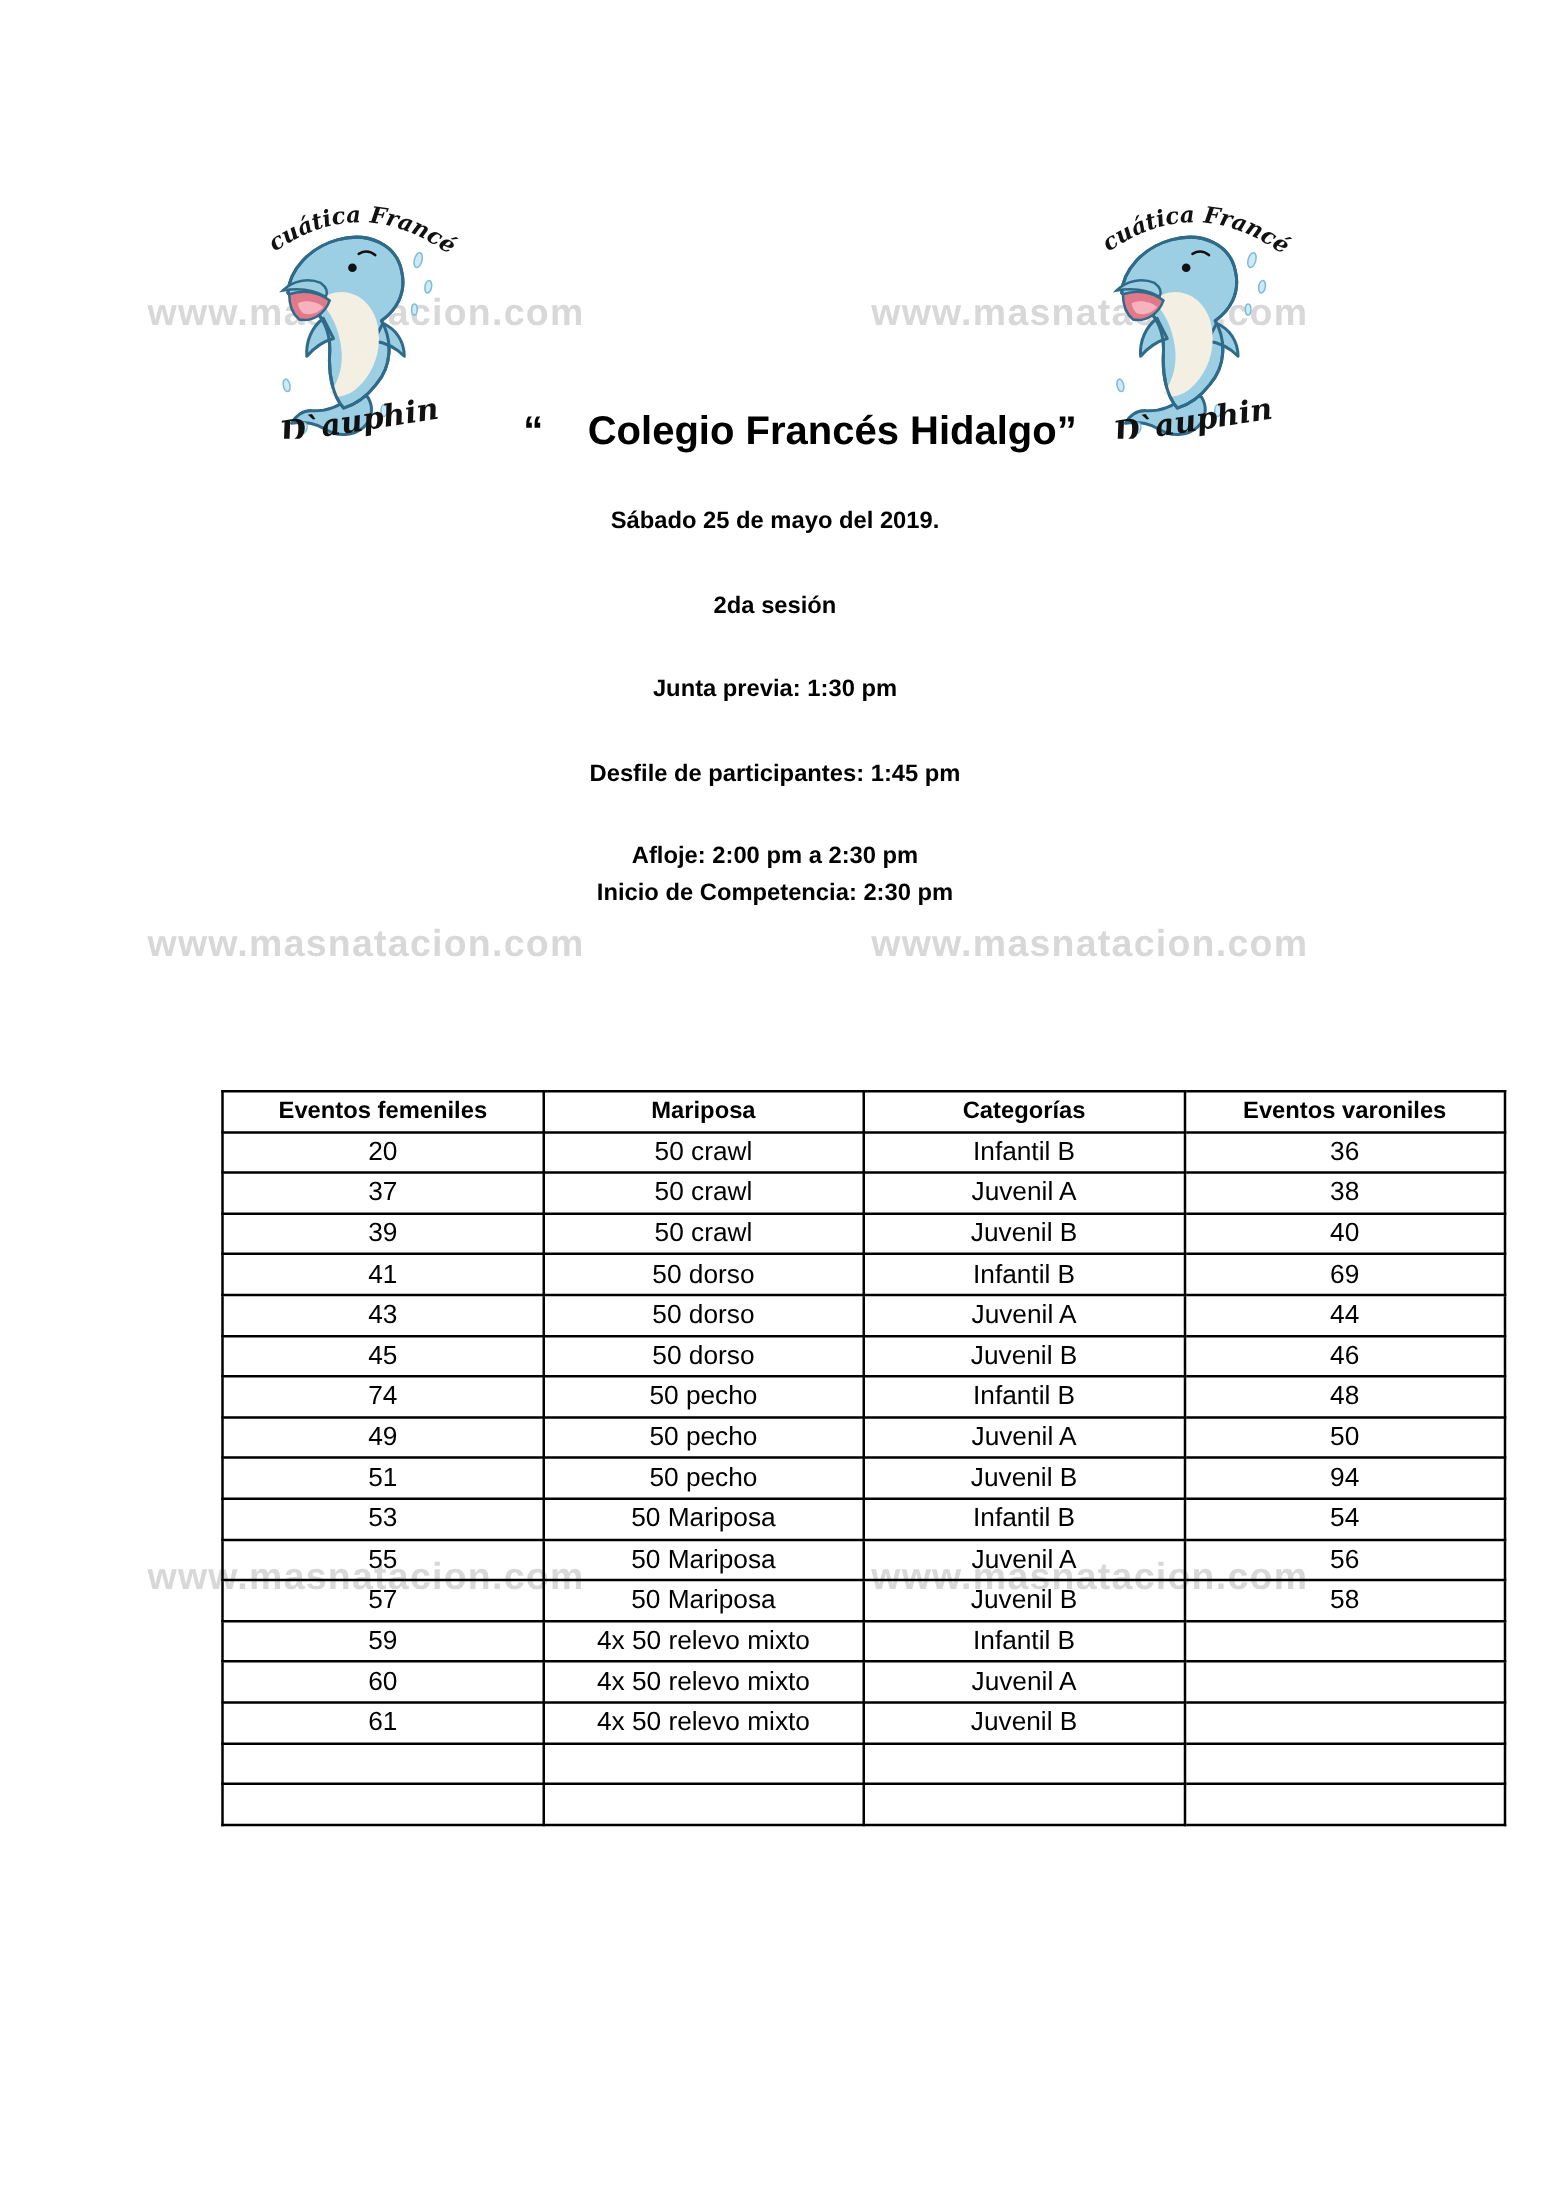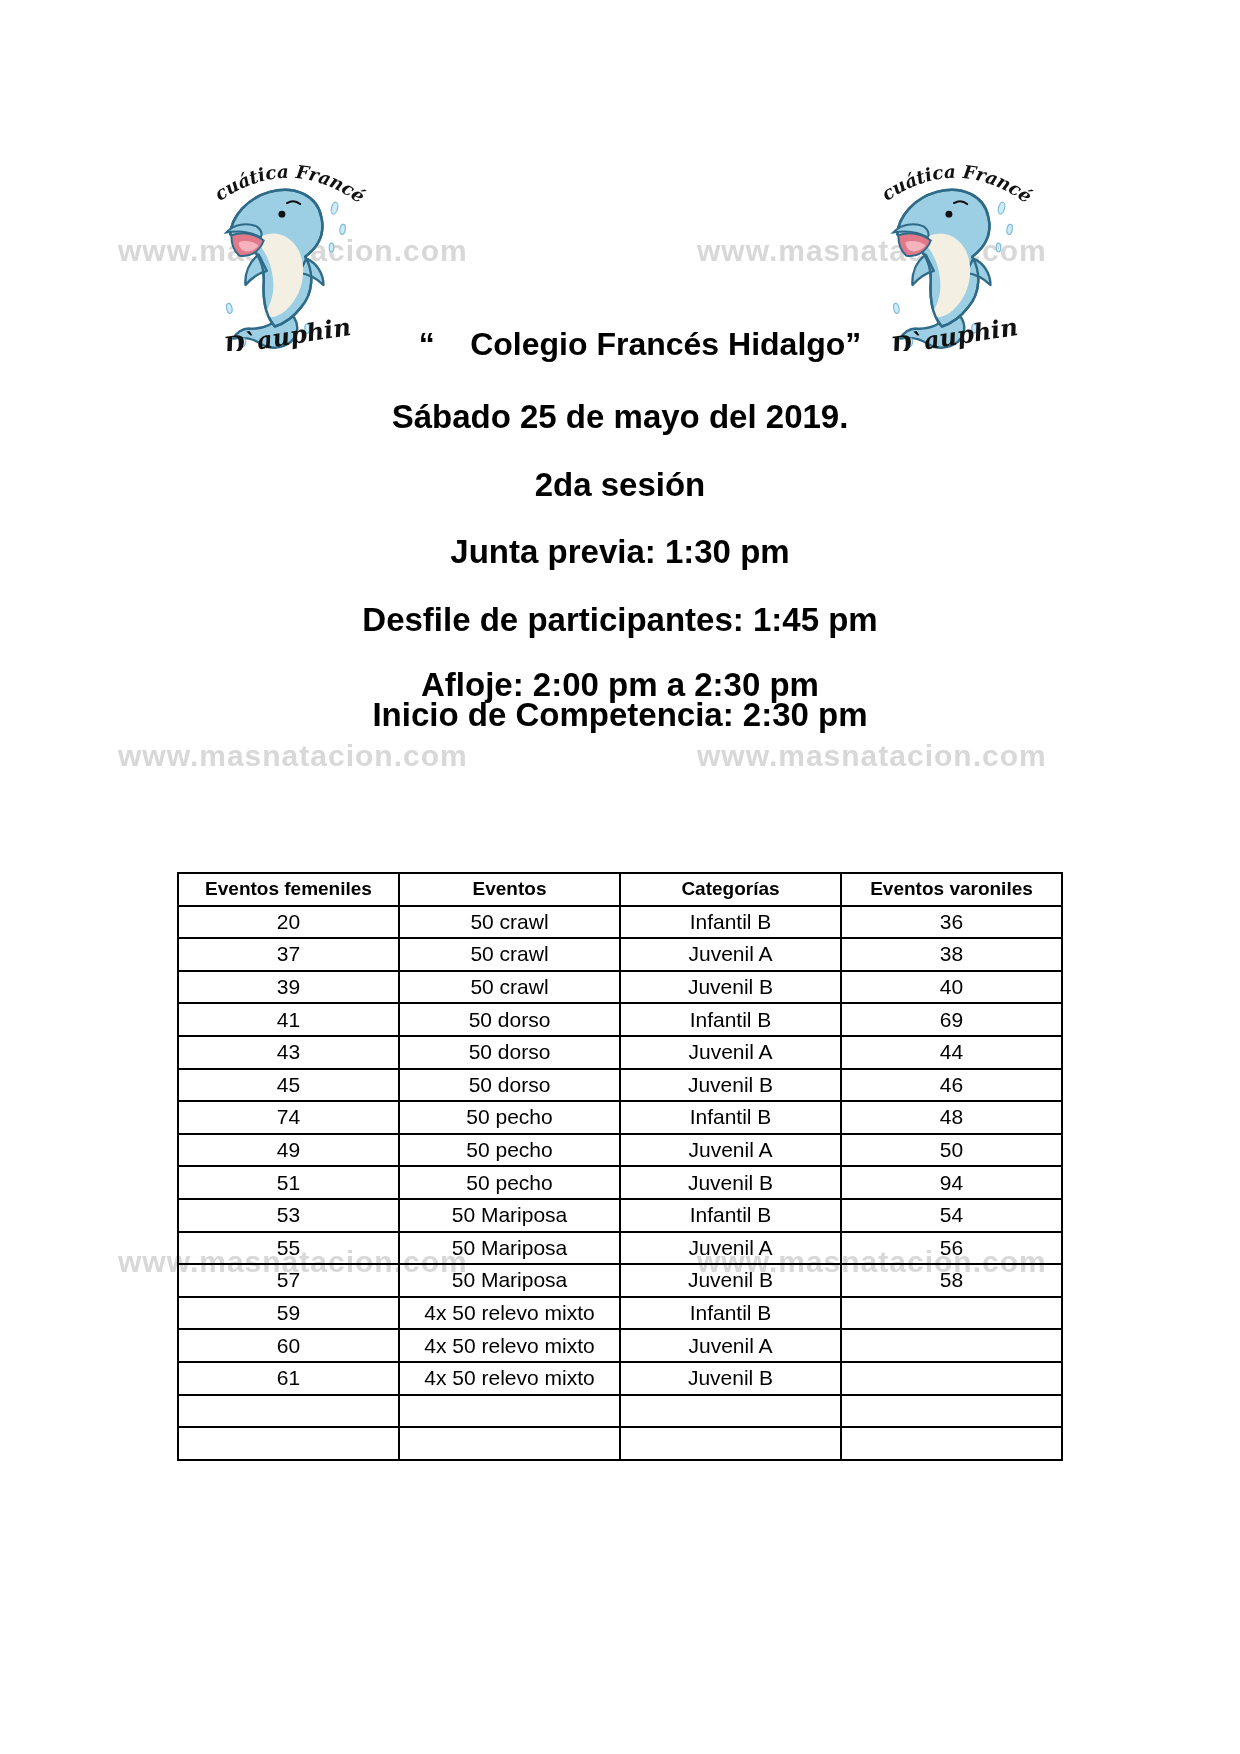--- a/index.html
+++ b/index.html
@@ -15,32 +15,32 @@
   
   .logo{position:absolute;width:172px;height:218px;z-index:1;}
   
   .doc-title{
     position:absolute;top:326px;left:0;width:100%;text-align:center;z-index:1;
     font-size:32px;font-weight:bold;white-space:pre;padding-left:20px;
   }
   
   .line{
     position:absolute;left:0;width:100%;text-align:center;z-index:1;
-    font-size:33px;line-height:32px;font-weight:bold;
+    font-size:19px;line-height:32px;font-weight:bold;
   }
   .line-sabado{top:401px;}
   .line-sesion{top:469px;}
   .line-junta{top:536px;}
   .line-desfile{top:604px;}
   .line-afloje{top:669px;text-align:center;}
   .line-inicio{top:699px;}
   
   .tbl-wrap{position:absolute;left:177px;top:872px;z-index:1;}
   table.events{
-    border-collapse:collapse;table-layout:fixed;width:886px;background:transparent;
+    border-collapse:collapse;table-layout:fixed;width:1028px;background:transparent;
   }
   table.events th,table.events td{
     border:2px solid #000;text-align:center;vertical-align:middle;
     padding:0;height:30.6px;overflow:hidden;background:transparent;
   }
   table.events th{font-size:19px;font-weight:bold;}
   table.events td{font-size:21px;font-weight:normal;}
 </style>
 </head>
 <body>
@@ -126,21 +126,21 @@
   <div class="line line-junta">Junta previa: 1:30 pm</div>
   <div class="line line-desfile">Desfile de participantes: 1:45 pm</div>
   <div class="line line-afloje">Afloje: 2:00 pm a 2:30 pm</div>
   <div class="line line-inicio">Inicio de Competencia: 2:30 pm</div>
 
   <div class="tbl-wrap">
     <table class="events">
       <thead>
         <tr>
           <th>Eventos femeniles</th>
-          <th>Eventos</th>
+          <th>Mariposa</th>
           <th>Categorías</th>
           <th>Eventos varoniles</th>
         </tr>
       </thead>
       <tbody>
           <tr>
             <td>20</td>
             <td>50 crawl</td>
             <td>Infantil B</td>
             <td>36</td>

